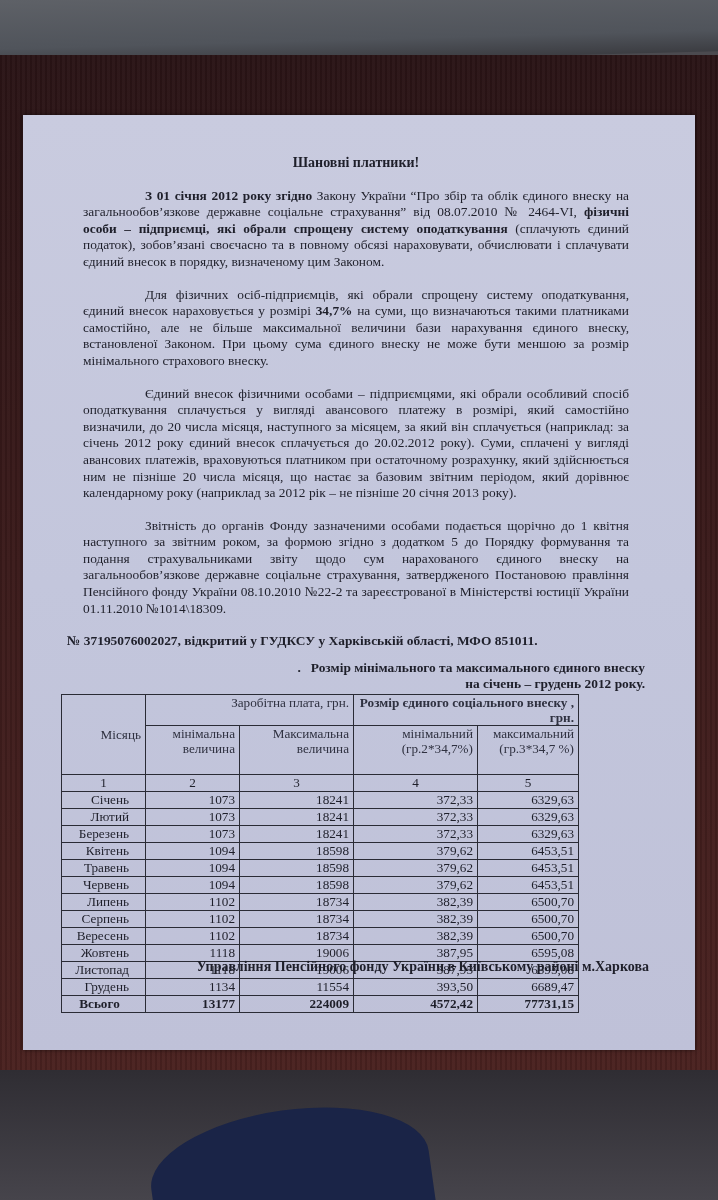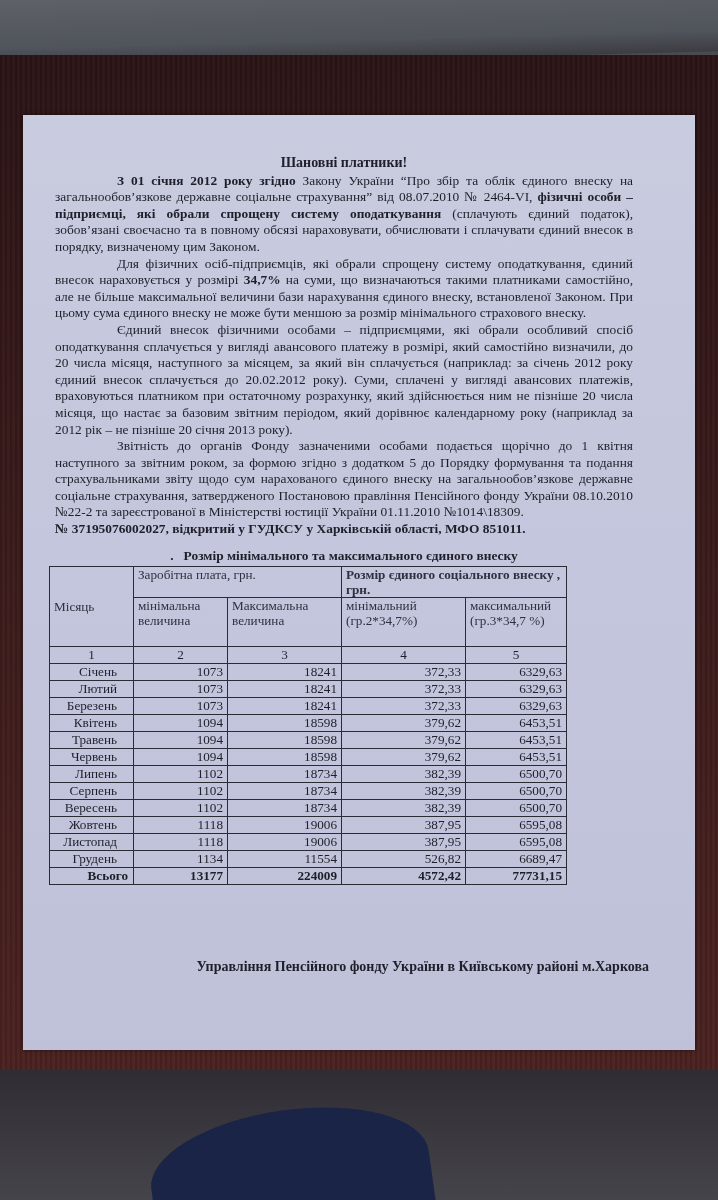--- a/index.html
+++ b/index.html
@@ -27,38 +27,38 @@
     position:absolute; left:150px; top:1110px; width:280px; height:120px;
     background:#1a2447; border-radius:50% 50% 0 0;
     transform:rotate(-8deg);
   }
   .paper {
     position:absolute; left:23px; top:115px; width:672px; height:935px;
     background:linear-gradient(180deg,#c9cbdf 0%,#c3c6dc 50%,#bfc1d8 100%);
     box-shadow:0 0 4px rgba(0,0,0,0.5);
     color:#1e1f2a;
   }
-  .content { position:absolute; left:32px; top:40px; width:578px; font-size:13.4px; line-height:16.6px; }
+  .content { position:absolute; left:44px; top:40px; width:578px; font-size:13.4px; line-height:16.6px; }
   .title { text-align:center; font-weight:bold; font-size:14px; margin-bottom:1px; }
-  .para { text-align:justify; margin:0; }
+  .para { text-align:justify; margin:16px; }
   .para .ind { display:inline-block; width:62px; }
   b { font-weight:bold; }
   .account { font-weight:bold; }
-  .tbl-title { text-align:center; font-weight:bold; margin-top:10px; line-height:16px; }
+  .tbl-title { text-align:right; font-weight:bold; margin-top:10px; line-height:16px; }
   table {
     border-collapse:collapse; width:518px; margin-left:-6px; margin-top:2px;
     font-size:13.2px;
   }
   td, th { border:1px solid #2a2b35; padding:0 4px; font-weight:normal; }
-  th { text-align:left; vertical-align:middle; line-height:15px; color:#2f3140;margin-top:12px; }
+  th { text-align:right; vertical-align:middle; line-height:15px; color:#2f3140;margin-top:12px; }
   td { height:16px; line-height:16px; text-align:right; }
   td.m { padding-right:16px; }
   tr.idx td { text-align:center; }
   tr.total td { font-weight:bold;text-align:right; }
-  tr.total td.m { text-align:right; padding-right:5px; }
+  tr.total td.m { text-align:center; padding-right:12px; }
   .footer { position:absolute; right:46px; top:842px; text-align:right; font-weight:bold; font-size:14px; line-height:20px; }
 </style>
 </head>
 <body>
 
 <div class="wall"></div>
 <div class="wood"></div>
 <div class="floor"></div>
 <div class="shoe"></div>
 
@@ -79,20 +79,21 @@
     </p>
 
     <p class="para">
       <span class="ind"></span><span>Звітність до органів Фонду зазначеними особами подається щорічно до 1 квітня наступного за звітним роком, за формою згідно з додатком 5 до Порядку формування та подання страхувальниками звіту щодо сум нарахованого єдиного внеску на загальнообов’язкове державне соціальне страхування, затвердженого Постановою правління Пенсійного фонду України 08.10.2010 №22-2 та зареєстрованої в Міністерстві юстиції України 01.11.2010 №1014\18309.</span>
     </p>
 
     <div class="account">№ 37195076002027, відкритий у ГУДКСУ у Харківській області, МФО 851011.</div>
 
     <div class="tbl-title">
       <div><span style="margin-right:10px;">.</span><span>Розмір мінімального та максимального єдиного внеску</span></div>
+      <div>на січень – грудень 2012 року.</div>
     </div>
 
     <table>
       <thead>
         <tr>
           <th rowspan="2" style="width:75px;">Місяць</th>
           <th colspan="2" style="height:30px;vertical-align:top;">Заробітна плата, грн.</th>
           <th colspan="2" style="vertical-align:top;font-weight:bold;">Розмір єдиного соціального внеску , грн.</th>
         </tr>
         <tr>
@@ -184,21 +185,21 @@
             <td class="m">Листопад</td>
             <td>1118</td>
             <td>19006</td>
             <td>387,95</td>
             <td>6595,08</td>
           </tr>
         <tr>
             <td class="m">Грудень</td>
             <td>1134</td>
             <td>11554</td>
-            <td>526,82</td>
+            <td>393,50</td>
             <td>6689,47</td>
           </tr>
         <tr class="total">
             <td class="m">Всього</td>
             <td>13177</td>
             <td>224009</td>
             <td>4572,42</td>
             <td>77731,15</td>
           </tr>
       </tbody>

